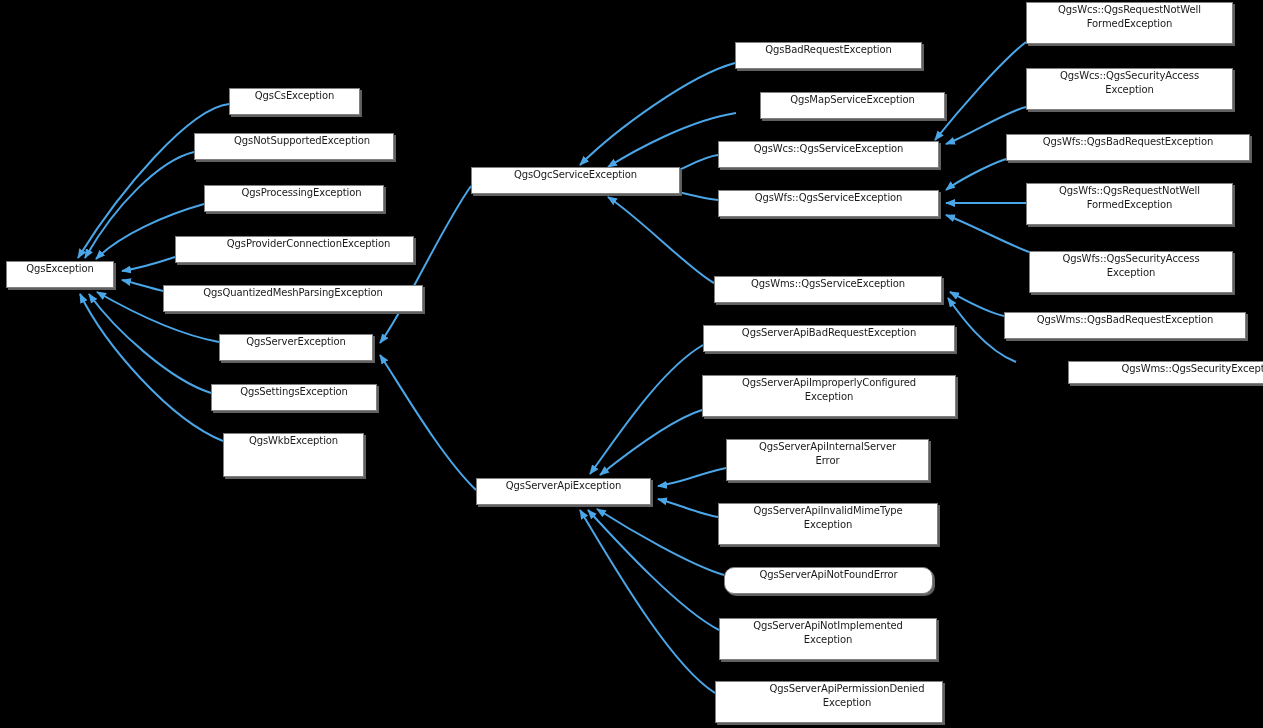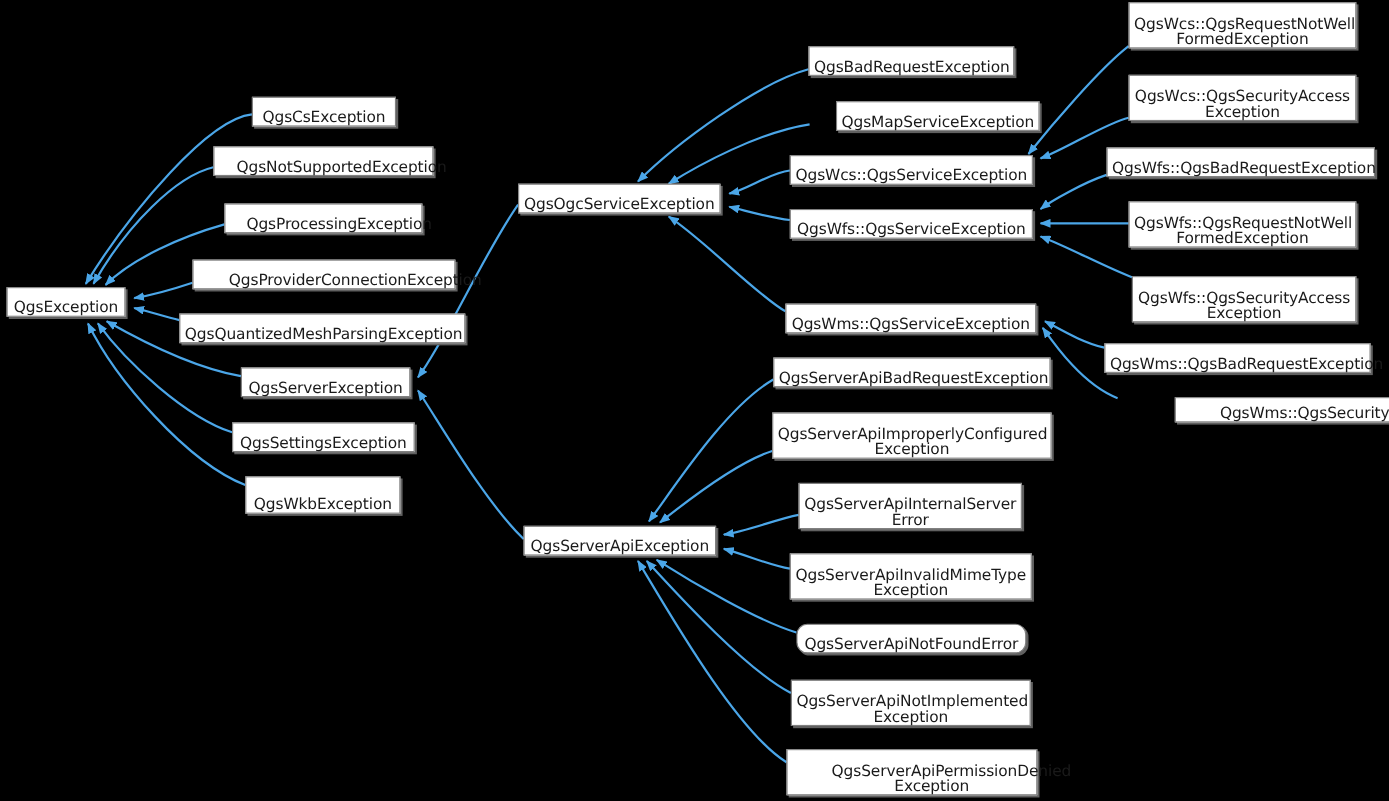--- a/index.html
+++ b/index.html
@@ -22,25 +22,25 @@
     width: 1263px;
     height: 728px;
   }
   .node-box {
     position: absolute;
     box-sizing: border-box;
     background: #ffffff;
     border: 1px solid #808080;
     box-shadow: 2px 2px 0 0 #606060;
     display: flex;
-    align-items: flex-end;
+    align-items: flex-start;
     justify-content: center;
     text-align: center;
     color: #1a1a1a;
-    font-size: 14px;
+    font-size: 10px;
     line-height: 14px;
     letter-spacing: -0.1px;
     white-space: pre-line;
     padding: 0 4px;
   }
   .node-label {
     display: block;
     width: 100%;
   }
 </style>
@@ -88,22 +88,22 @@
   </svg>
   <div id="nodes-group">
       <div class="node-box" style="left: 6px; top: 261px; width: 108px; height: 27px;"><span class="node-label">QgsException</span></div>
       <div class="node-box" style="left: 229px; top: 88px; width: 131px; height: 27px;"><span class="node-label">QgsCsException</span></div>
       <div class="node-box" style="left: 194px; top: 133px; width: 200px; height: 27px; padding-left: 20px;"><span class="node-label">QgsNotSupportedException</span></div>
       <div class="node-box" style="left: 204px; top: 185px; width: 180px; height: 27px; padding-left: 19px;"><span class="node-label">QgsProcessingException</span></div>
       <div class="node-box" style="left: 175px; top: 236px; width: 239px; height: 27px; padding-left: 32px;"><span class="node-label">QgsProviderConnectionException</span></div>
       <div class="node-box" style="left: 163px; top: 285px; width: 260px; height: 27px;"><span class="node-label">QgsQuantizedMeshParsingException</span></div>
       <div class="node-box" style="left: 219px; top: 334px; width: 154px; height: 27px;"><span class="node-label">QgsServerException</span></div>
       <div class="node-box" style="left: 211px; top: 384px; width: 166px; height: 27px;"><span class="node-label">QgsSettingsException</span></div>
-      <div class="node-box" style="left: 223px; top: 433px; width: 141px; height: 34px;"><span class="node-label">QgsWkbException</span></div>
-      <div class="node-box" style="left: 471px; top: 167px; width: 184px; height: 27px;"><span class="node-label">QgsOgcServiceException</span></div>
+      <div class="node-box" style="left: 223px; top: 433px; width: 141px; height: 44px;"><span class="node-label">QgsWkbException</span></div>
+      <div class="node-box" style="left: 471px; top: 167px; width: 209px; height: 27px;"><span class="node-label">QgsOgcServiceException</span></div>
       <div class="node-box" style="left: 476px; top: 478px; width: 175px; height: 27px;"><span class="node-label">QgsServerApiException</span></div>
       <div class="node-box" style="left: 735px; top: 42px; width: 187px; height: 27px;"><span class="node-label">QgsBadRequestException</span></div>
       <div class="node-box" style="left: 760px; top: 92px; width: 185px; height: 27px;"><span class="node-label">QgsMapServiceException</span></div>
       <div class="node-box" style="left: 718px; top: 141px; width: 221px; height: 27px;"><span class="node-label">QgsWcs::QgsServiceException</span></div>
       <div class="node-box" style="left: 718px; top: 190px; width: 221px; height: 27px;"><span class="node-label">QgsWfs::QgsServiceException</span></div>
       <div class="node-box" style="left: 714px; top: 276px; width: 228px; height: 27px;"><span class="node-label">QgsWms::QgsServiceException</span></div>
       <div class="node-box" style="left: 703px; top: 325px; width: 252px; height: 27px;"><span class="node-label">QgsServerApiBadRequestException</span></div>
       <div class="node-box" style="left: 702px; top: 375px; width: 254px; height: 42px;"><span class="node-label">QgsServerApiImproperlyConfigured
 Exception</span></div>
       <div class="node-box" style="left: 726px; top: 439px; width: 203px; height: 42px;"><span class="node-label">QgsServerApiInternalServer

